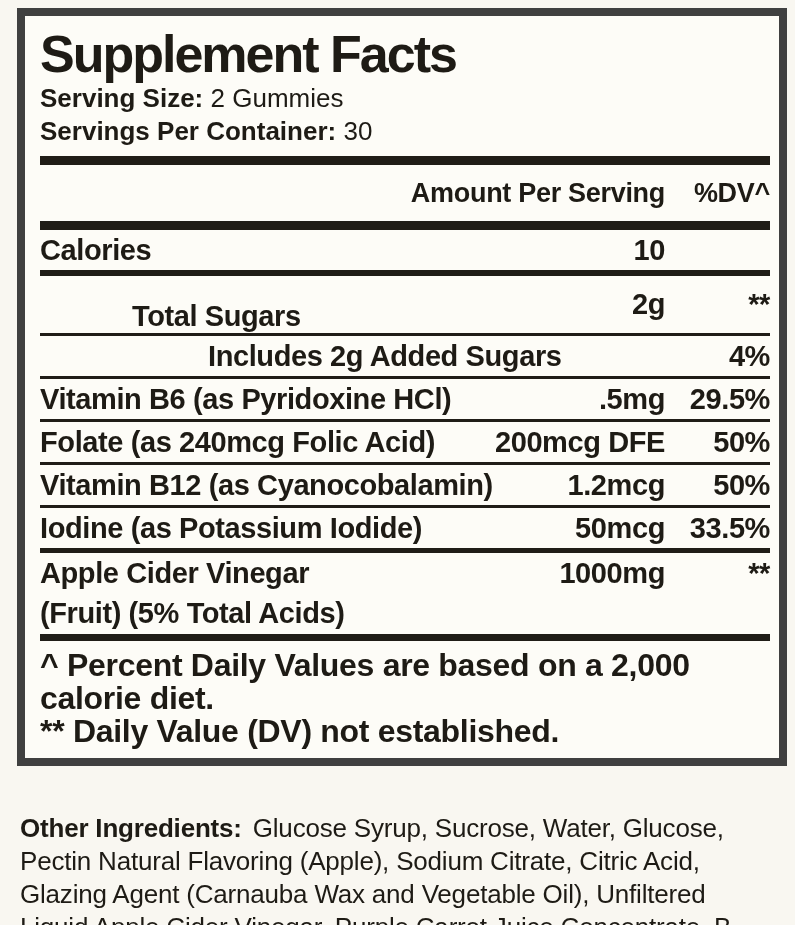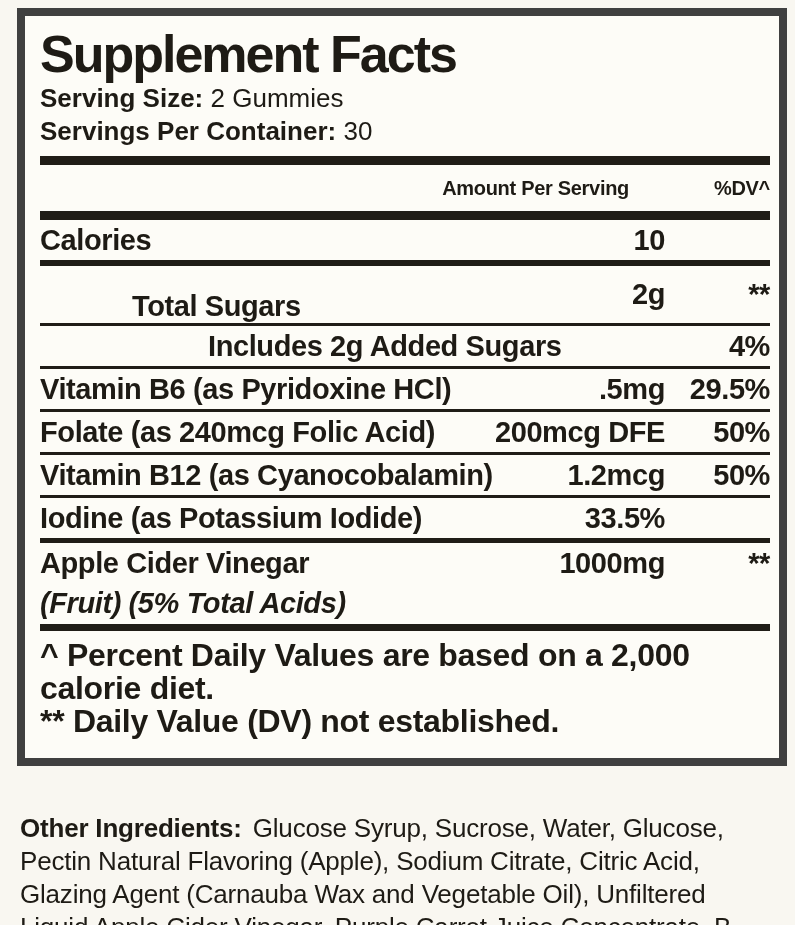--- a/index.html
+++ b/index.html
@@ -44,25 +44,24 @@
   .bold-lbl { font-weight: bold; }
   .bar-heavy {
     height: 9px;
     background: #201d17;
   }
   .bar-top { margin-top: 8px; }
   .col-header-row {
     display: grid;
     grid-template-columns: 1fr max-content 105px;
     align-items: center;
-    height: 46px;
-    font-size: 20px;
+    height: 56px;
+    font-size: 27px;
     font-weight: bold;
     letter-spacing: -0.3px;
-    gap: 36px;
   }
   .nutrient-table .row {
     display: grid;
     grid-template-columns: 1fr max-content 105px;
     align-items: center;
     min-height: 40px;
     font-size: 29px;
     font-weight: bold;
     letter-spacing: -0.4px;
   }
@@ -72,21 +71,20 @@
   .sep.heavy { height: 7px; }
   .indent-1 { padding-left: 92px; margin-top: 24px; }
   .indent-2 { padding-left: 168px; }
   .row-line2 {
     display: flex;
     align-items: center;
     min-height: 41px;
     font-size: 29px;
     font-weight: bold;
     letter-spacing: -0.4px;
-    font-style: italic;
   }
   .footnotes {
     padding-top: 8px;
     font-size: 32px;
     font-weight: bold;
     line-height: 33px;
     letter-spacing: -0.3px;
   }
   .other-ingredients {
     position: absolute;
@@ -171,20 +169,21 @@
 
     <div class="row">
       <span class="cell-name">Vitamin B12 (as Cyanocobalamin)</span>
       <span class="cell-amount">1.2mcg</span>
       <span class="cell-dv">50%</span>
     </div>
     <div class="sep"></div>
 
     <div class="row">
       <span class="cell-name">Iodine (as Potassium Iodide)</span>
+      <span class="cell-amount">50mcg</span>
       <span class="cell-dv">33.5%</span>
     </div>
     <div class="sep medium"></div>
 
     <div class="row">
       <span class="cell-name">Apple Cider Vinegar</span>
       <span class="cell-amount">1000mg</span>
       <span class="cell-dv">**</span>
     </div>
     <div class="row-line2">(Fruit) (5% Total Acids)</div>

